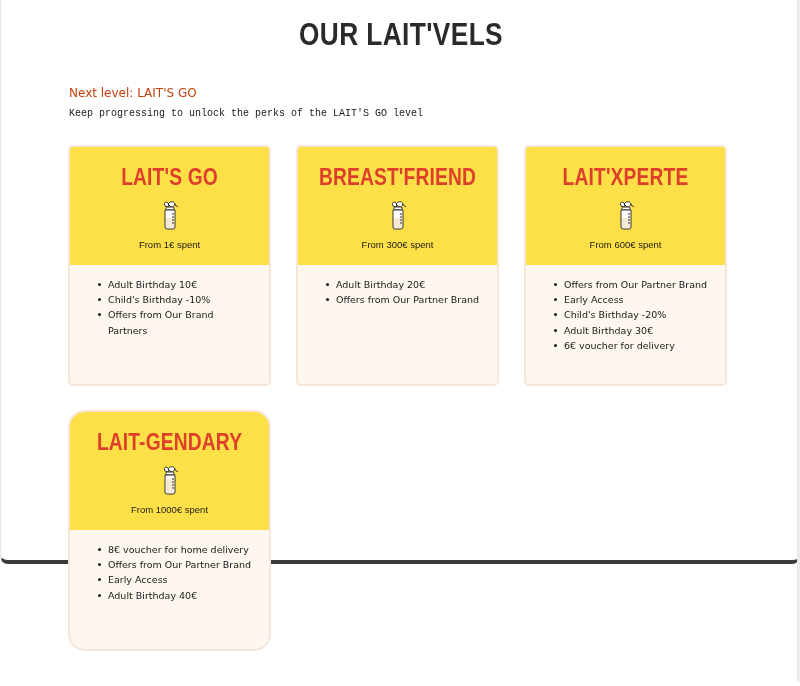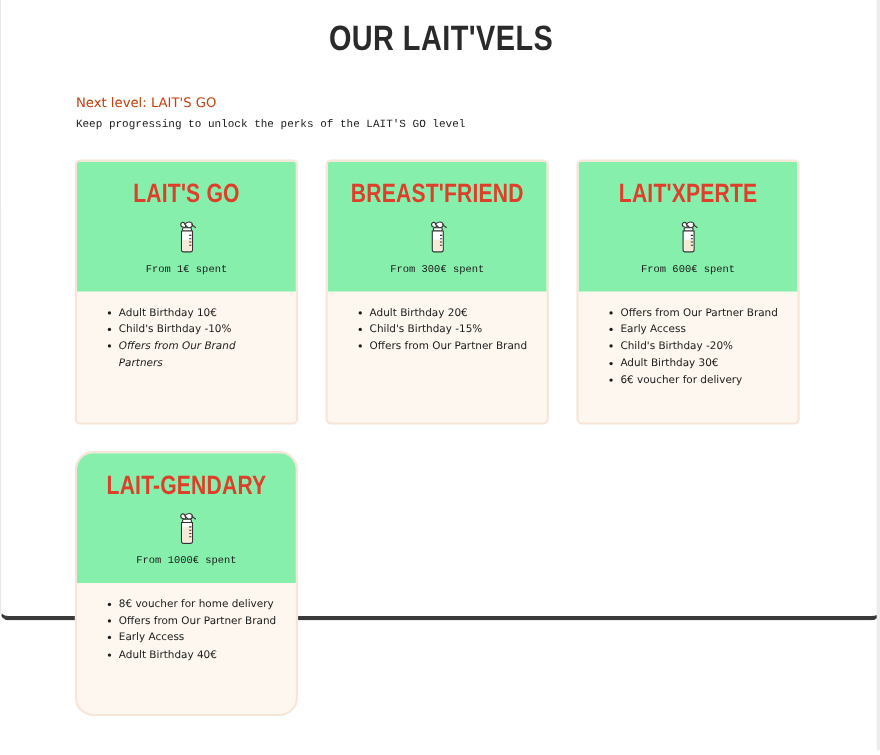--- a/index.html
+++ b/index.html
@@ -60,21 +60,21 @@
     .card {
       position: absolute;
       width: 203px;
       height: 241px;
       border: 2px solid #f7e6d8;
       border-radius: 5px;
       background: #fdf7ef;
       overflow: hidden;
     }
     .card-top {
-      background: #86efac;
+      background: #fde047;
       height: 118px;
       text-align: center;
       position: relative;
     }
     .card-title {
       position: absolute;
       top: 16px; left: 0; width: 100%;
       text-align: center;
       font-family: "Liberation Sans", sans-serif;
       font-weight: 700;
@@ -92,21 +92,21 @@
       margin-left: -11px;
       width: 22px;
       height: 30px;
     }
     .card-threshold {
       position: absolute;
       top: 92px; left: 0; width: 100%;
       text-align: center;
       font-size: 9.5px;
       color: #1a1a1a;
-      font-family: Liberation Mono, monospace;
+      font-family: Liberation Sans, sans-serif;
     }
     .perks {
       list-style: none;
       padding: 12px 0 0 38px;
     }
     .perks li {
       position: relative;
       font-size: 9.5px;
       line-height: 15.2px;
       color: #1a1a1a;
@@ -146,21 +146,21 @@
         <line x1="13" y1="14" x2="15" y2="14"></line>
         <line x1="13" y1="17" x2="15" y2="17"></line>
         <line x1="13" y1="20" x2="15" y2="20"></line>
         <line x1="13" y1="23" x2="15" y2="23"></line>
       </svg>
       <div class="card-threshold">From 1€ spent</div>
     </div>
     <ul class="perks">
       <li>Adult Birthday 10€</li>
       <li>Child's Birthday -10%</li>
-      <li style="padding-right:20px;font-style:italic;">Offers from Our Brand Partners</li>
+      <li style="padding-right:20px;">Offers from Our Brand Partners</li>
     </ul>
   </div>
 
   <div class="card" style="left:295px; top:145px;">
     <div class="card-top">
       <div class="card-title">BREAST'FRIEND</div>
       <svg class="card-icon" viewBox="0 0 22 30" fill="none" stroke="#333" stroke-width="1">
         <path d="M6 6 C4 3 7 1 9 3 C10 4 10 6 9 7 Z" fill="#fff"></path>
         <path d="M9 4 C11 1 15 1 16 4 C16 6 14 7 12 7 Z" fill="#fff"></path>
         <line x1="15" y1="4" x2="19" y2="7"></line>
@@ -169,21 +169,20 @@
         <path d="M7 18 H15 V27 Q15 28 14 28 H8 Q7 28 7 27 Z" fill="#f6ead6" stroke="none"></path>
         <line x1="13" y1="14" x2="15" y2="14"></line>
         <line x1="13" y1="17" x2="15" y2="17"></line>
         <line x1="13" y1="20" x2="15" y2="20"></line>
         <line x1="13" y1="23" x2="15" y2="23"></line>
       </svg>
       <div class="card-threshold">From 300€ spent</div>
     </div>
     <ul class="perks">
       <li>Adult Birthday 20€</li>
-      <li>Child's Birthday -15%</li>
       <li>Offers from Our Partner Brand</li>
     </ul>
   </div>
 
   <div class="card" style="left:523px; top:145px;">
     <div class="card-top">
       <div class="card-title">LAIT'XPERTE</div>
       <svg class="card-icon" viewBox="0 0 22 30" fill="none" stroke="#333" stroke-width="1">
         <path d="M6 6 C4 3 7 1 9 3 C10 4 10 6 9 7 Z" fill="#fff"></path>
         <path d="M9 4 C11 1 15 1 16 4 C16 6 14 7 12 7 Z" fill="#fff"></path>

